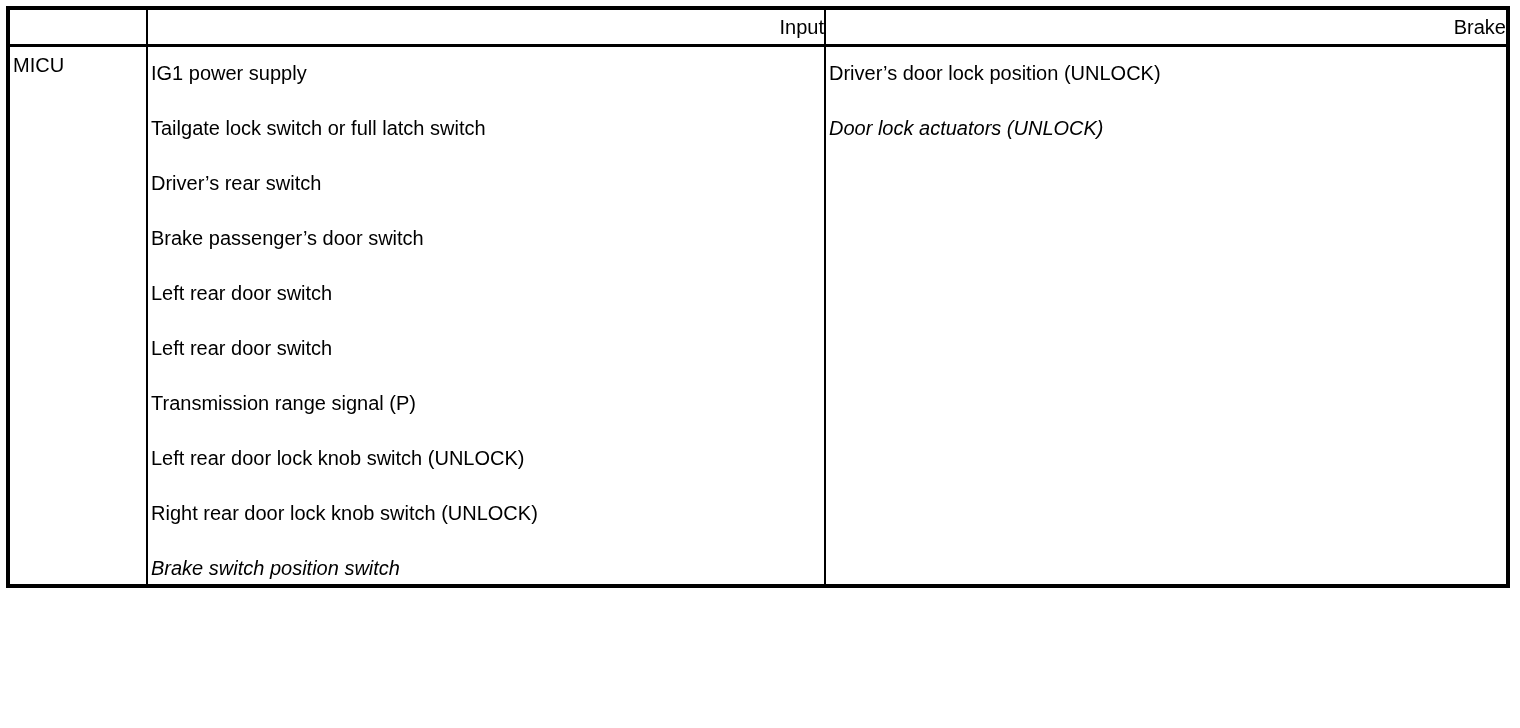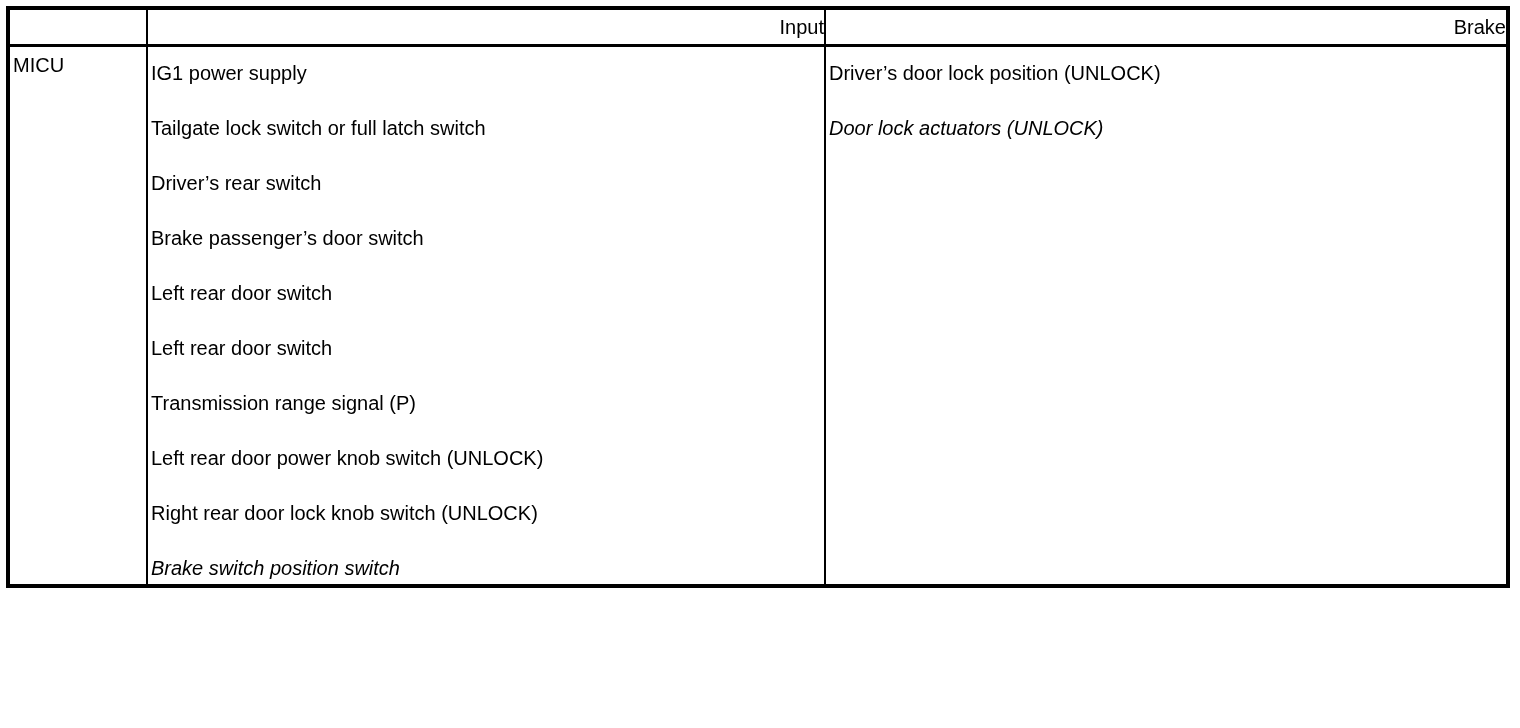--- a/index.html
+++ b/index.html
@@ -77,21 +77,21 @@
     <tr>
       <td class="source-cell">MICU</td>
       <td>
           <div class="item">IG1 power supply</div>
           <div class="item">Tailgate lock switch or full latch switch</div>
           <div class="item">Driver’s rear switch</div>
           <div class="item">Brake passenger’s door switch</div>
           <div class="item">Left rear door switch</div>
           <div class="item">Left rear door switch</div>
           <div class="item">Transmission range signal (P)</div>
-          <div class="item">Left rear door power knob switch (UNLOCK)</div>
+          <div class="item">Left rear door lock knob switch (UNLOCK)</div>
           <div class="item">Right rear door lock knob switch (UNLOCK)</div>
           <div class="item">Brake switch position switch</div>
         </td>
       <td>
           <div class="item">Driver’s door lock position (UNLOCK)</div>
           <div class="item">Door lock actuators (UNLOCK)</div>
         </td>
     </tr>
   </tbody>
 </table>

